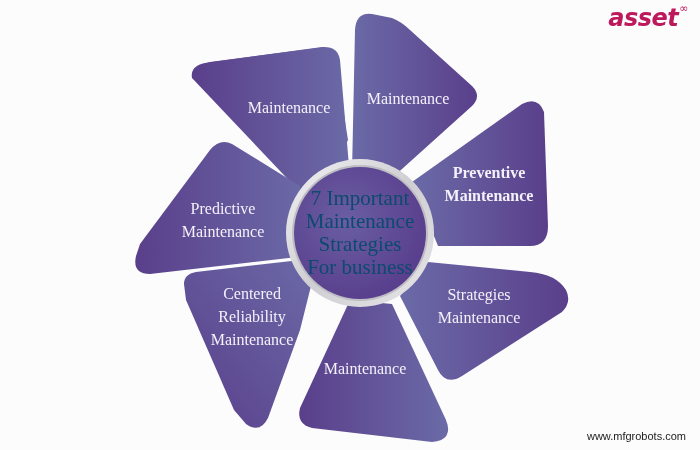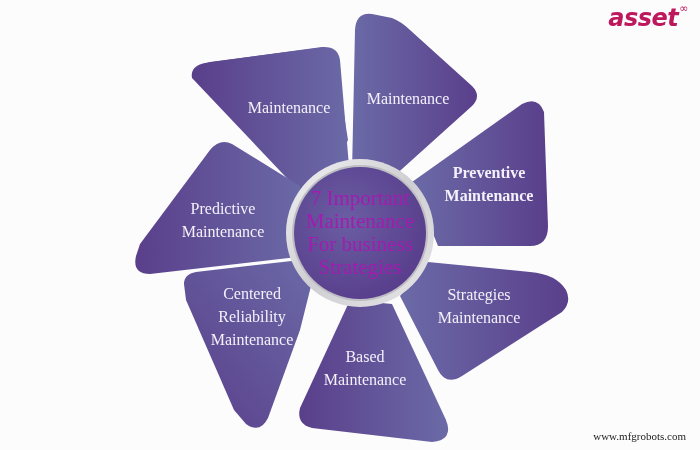--- a/index.html
+++ b/index.html
@@ -1,24 +1,24 @@
 <!DOCTYPE html>
 <html><head>
   <meta charset="utf-8">
   <style>
     html, body { margin: 0; padding: 0; }
     body { width: 700px; height: 450px; background: #fcfcfd; position: relative; overflow: hidden; font-family: "DejaVu Serif", "Liberation Serif", serif; }
     #diagram { position: absolute; left: 0; top: 0; width: 700px; height: 450px; }
     .petal-label { position: absolute; color: #f4f1fb; font-family: "Liberation Serif", "DejaVu Serif", serif; font-size: 16px; line-height: 23px; text-align: center; white-space: nowrap; transform: translate(-50%, -50%); }
     .petal-label span { display: block; }
-    .center-label { position: absolute; left: 360px; top: 233px; transform: translate(-50%, -50%); color: #a21caf; font-family: "Liberation Serif", "DejaVu Serif", serif; font-size: 21px; line-height: 23px; text-align: center; white-space: nowrap; }
+    .center-label { position: absolute; left: 360px; top: 233px; transform: translate(-50%, -50%); color: #0c4a6e; font-family: "Liberation Serif", "DejaVu Serif", serif; font-size: 21px; line-height: 23px; text-align: center; white-space: nowrap; }
     .center-label span { display: block; }
     .logo { position: absolute; right: 12px; top: 4px; color: #be185d; font-family: "DejaVu Sans", "Liberation Sans", sans-serif; font-weight: bold; font-style: italic; font-size: 24px; letter-spacing: -0.5px; }
     .logo sup { font-size: 11px; font-style: normal; font-weight: normal; vertical-align: top; position: relative; top: -2px; margin-left: 1px; }
-    .watermark { position: absolute; right: 14px; bottom: 8px; color: #222; font-family: Liberation Serif, serif; font-size: 11px; }
+    .watermark { position: absolute; right: 14px; bottom: 8px; color: #222; font-family: Liberation Sans, sans-serif; font-size: 11px; }
   </style>
 </head>
 <body>
 
 <svg id="diagram" viewBox="0 0 700 450" xmlns="http://www.w3.org/2000/svg">
   <defs>
     <linearGradient id="gH" x1="0" y1="0" x2="1" y2="0">
       <stop offset="0" stop-color="#6b6aa7"></stop>
       <stop offset="1" stop-color="#5a3f8b"></stop>
     </linearGradient>
@@ -61,22 +61,22 @@
   <circle cx="360" cy="233" r="66" fill="url(#gC)"></circle>
 </svg>
 
 <div class="logo">
   <span>asset</span><sup>∞</sup>
 </div>
 
 <div class="center-label">
   <span>7 Important</span>
   <span>Maintenance</span>
+  <span>Strategies</span>
   <span>For business</span>
-  <span>Strategies</span>
 </div>
 
 <div class="petal-label" style="left:289px; top:107px;">
   <span>Maintenance</span>
 </div>
 
 <div class="petal-label" style="left:408px; top:98px;">
   <span>Maintenance</span>
 </div>
 
@@ -84,21 +84,20 @@
   <span>Preventive</span>
   <span>Maintenance</span>
 </div>
 
 <div class="petal-label" style="left:479px; top:306px;">
   <span>Strategies</span>
   <span>Maintenance</span>
 </div>
 
 <div class="petal-label" style="left:365px; top:368px;">
-  <span>Based</span>
   <span>Maintenance</span>
 </div>
 
 <div class="petal-label" style="left:252px; top:316px;">
   <span>Centered</span>
   <span>Reliability</span>
   <span>Maintenance</span>
 </div>
 
 <div class="petal-label" style="left:223px; top:220px;">

